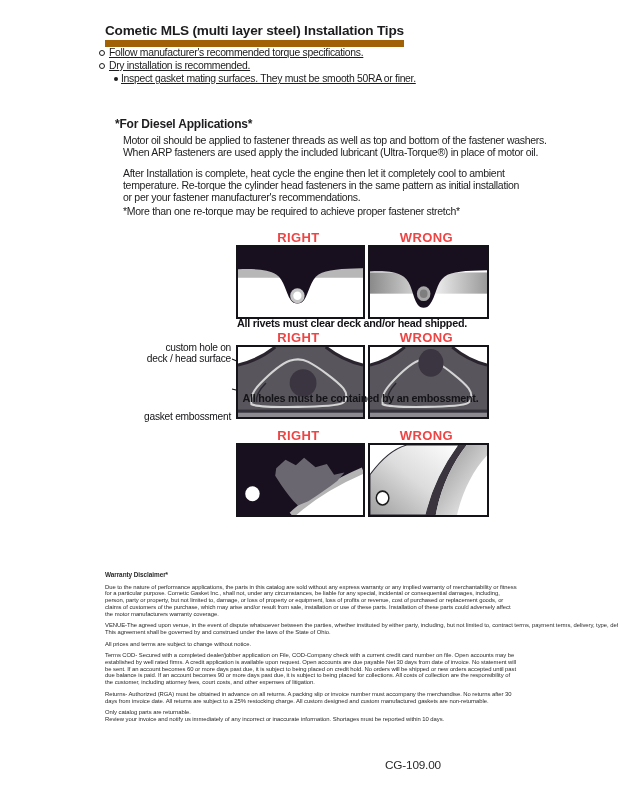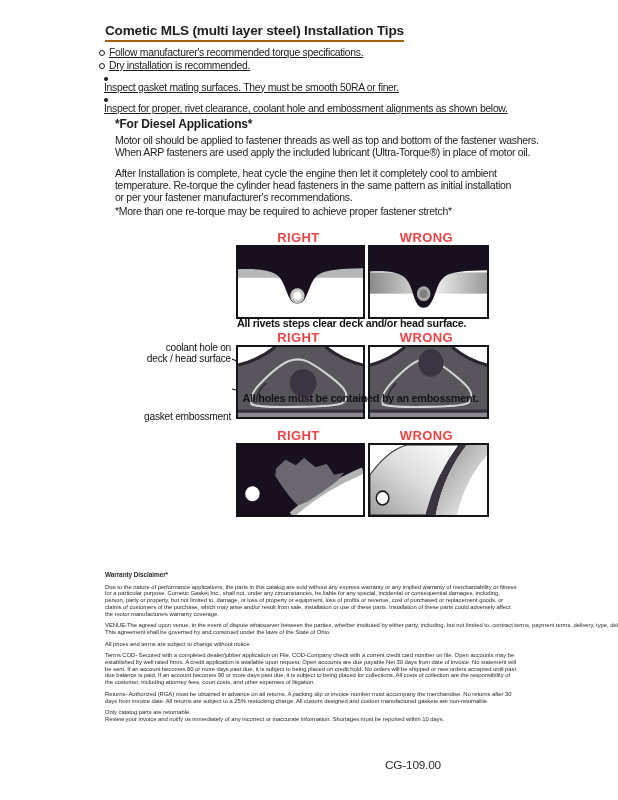--- a/index.html
+++ b/index.html
@@ -4,31 +4,31 @@
 <style>
   html,body{margin:0;padding:0;background:#ffffff;}
   .page{
     position:relative;width:618px;height:800px;background:#ffffff;overflow:hidden;
     font-family:"Liberation Sans","DejaVu Sans",sans-serif;color:#1d1d1f;
   }
   .abs{position:absolute;}
   
   .title{
     left:105px;top:23px;font-size:13.6px;font-weight:bold;letter-spacing:-0.2px;
-    border-bottom:2px solid #a16207;padding-bottom:2px;white-space:nowrap;
+    border-bottom:7px solid #a16207;padding-bottom:2px;white-space:nowrap;
   }
   
   .tips{left:99px;top:46px;font-size:10.4px;letter-spacing:-0.3px;line-height:13.1px;text-decoration:underline;}
   .tips .row{display:flex;align-items:flex-start;}
-  .tips .row.sub{margin-left:5px;flex-direction:column;}
+  .tips .row.sub{margin-left:15px;}
   .b1{width:4px;height:4px;border:1.1px solid #1d1d1f;border-radius:50%;margin:4px 4px 0 0;flex:none;}
   .b2{width:4px;height:4px;background:#1d1d1f;border-radius:50%;margin:4.5px 3px 0 0;flex:none;}
   
   .diesel-h{left:115px;top:117px;font-size:12px;font-weight:bold;letter-spacing:-0.2px;}
-  .bodyblock{font-size:10.5px;letter-spacing:-0.3px;line-height:11.8px;}
+  .bodyblock{font-size:10.5px;letter-spacing:-0.3px;line-height:11.8px;margin-left:8px;}
   .p1{left:115px;top:135px;}
   .p2{left:115px;top:168px;}
   .pnote{left:115px;top:206px;}
   .ln{display:block;white-space:nowrap;}
   
   .dg-label{font-size:13px;font-weight:600;letter-spacing:0.4px;text-align:center;color:#ef4444;}
   .lbL{left:236px;width:125px;}
   .lbR{left:368px;width:117px;}
   .row1lb{top:230px;} .row2lb{top:330px;} .row3lb{top:428px;}
   .dbox{border:2px solid #141418;background:#fff;}
@@ -64,24 +64,20 @@
       <span>Follow manufacturer's recommended torque specifications.</span>
     </div>
     <div class="row">
       <span class="b1"></span>
       <span>Dry installation is recommended.</span>
     </div>
     <div class="row sub">
       <span class="b2"></span>
       <span>Inspect gasket mating surfaces. They must be smooth 50RA or finer.</span>
     </div>
-    <div class="row sub">
-      <span class="b2"></span>
-      <span>Inspect for proper, rivet clearance, coolant hole and embossment alignments as shown below.</span>
-    </div>
   </div>
 
   <div class="abs diesel-h">*For Diesel Applications*</div>
   <div class="abs bodyblock p1">
     <span class="ln">Motor oil should be applied to fastener threads as well as top and bottom of the fastener washers.</span>
     <span class="ln">When ARP fasteners are used apply the included lubricant (Ultra-Torque®) in place of motor oil.</span>
   </div>
   <div class="abs bodyblock p2">
     <span class="ln">After Installation is complete, heat cycle the engine then let it completely cool to ambient</span>
     <span class="ln">temperature. Re-torque the cylinder head fasteners in the same pattern as initial installation</span>
@@ -110,27 +106,27 @@
             <stop offset="1" stop-color="#9a9a9a"></stop>
         </linearGradient>
       </defs>
       <rect width="121" height="66" fill="#ffffff"></rect>
       <rect y="24" width="121" height="20" fill="url(#gA)"></rect>
       <path d="M0,0 H121 V22 C98,22.5 85,23 77,28 C69,33 68,47 62,54 C59,58.5 52,58.5 49,54 C44,47 43,33 35,28 C27,23 16,22.5 0,23 Z" fill="#18101e"></path>
       <circle cx="55.5" cy="44" r="7" fill="#a8a8a8"></circle>
       <circle cx="55.5" cy="44" r="4" fill="#7e7e7e"></circle>
     </svg>
   </div>
-  <div class="abs caption cap1">All rivets steps clear deck and/or head surface.</div>
+  <div class="abs caption cap1">All rivets must clear deck and/or head shipped.</div>
 
   <div class="abs dg-label lbL row2lb">RIGHT</div>
   <div class="abs dg-label lbR row2lb">WRONG</div>
 
   <div class="abs annot ann1">
-    <span class="ln">coolant hole on</span>
+    <span class="ln">custom hole on</span>
     <span class="ln">deck / head surface</span>
   </div>
   <div class="abs annot ann2">gasket embossment</div>
   <svg class="abs leaders" width="250" height="80">
     <line x1="112" y1="19" x2="169" y2="43" stroke="#141418" stroke-width="1.1"></line>
     <line x1="112" y1="49" x2="148" y2="58" stroke="#141418" stroke-width="1.1"></line>
   </svg>
 
   <div class="abs dbox bxL row2bx">
     <svg width="100%" height="100%" viewBox="0 0 121 66" preserveAspectRatio="none">

